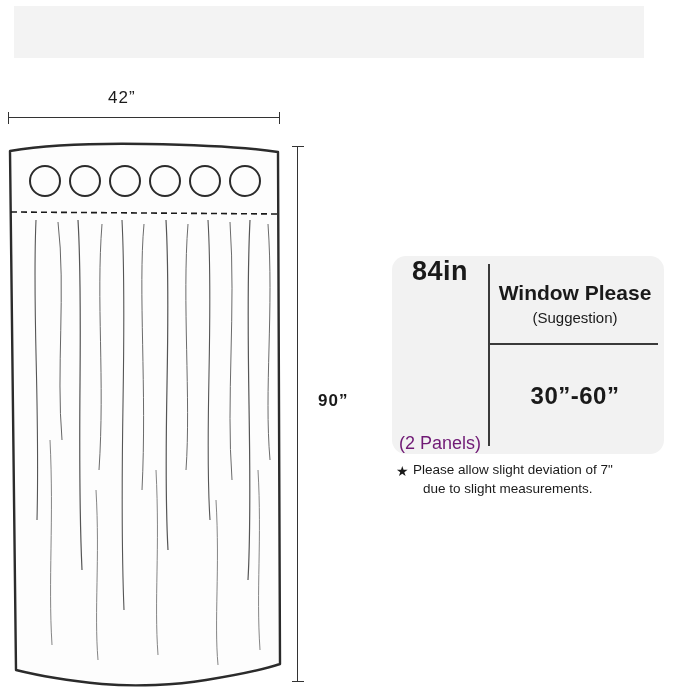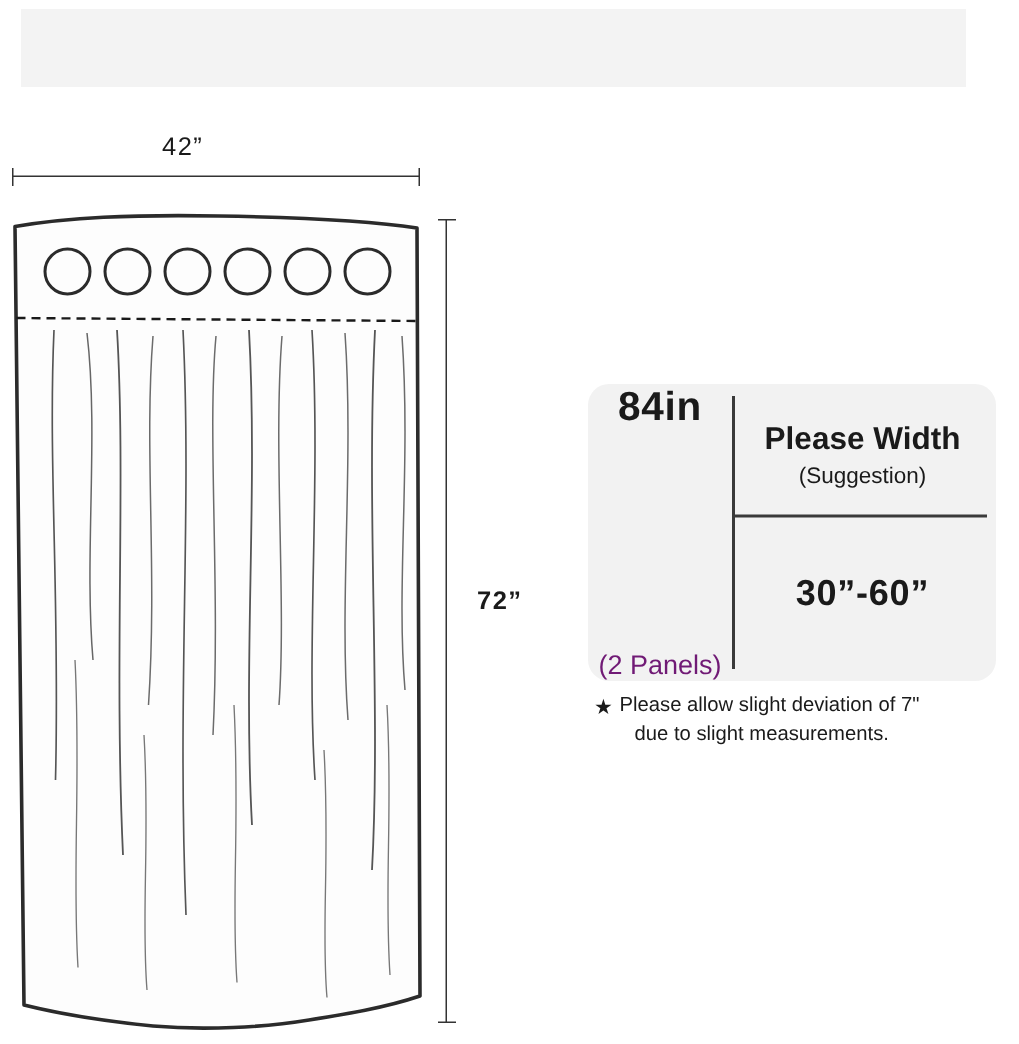--- a/index.html
+++ b/index.html
@@ -211,21 +211,21 @@
     <div class="line"></div>
     <div class="cap-r"></div>
   </div>
   <div id="label-width">42”</div>
 
   <div id="dim-height">
     <div class="cap-t"></div>
     <div class="line"></div>
     <div class="cap-b"></div>
   </div>
-  <div id="label-height">72”</div>
+  <div id="label-height">90”</div>
 
   <svg id="curtain" viewBox="0 0 286 550">
 
     <path d="M4 11 C 40 5, 80 3, 140 4 C 200 5, 240 7, 272 12
              L 274 524 C 250 532, 225 536, 200 540 C 170 545, 130 547, 96 544
              C 66 541, 34 536, 10 530 L 4 11 Z" fill="#fdfdfd" stroke="#2b2b2b" stroke-width="2.4" stroke-linejoin="round"></path>
 
     <line x1="5" y1="72" x2="273" y2="74" stroke="#1a1a1a" stroke-width="1.6" stroke-dasharray="6 4"></line>
 
     <g fill="none" stroke="#2b2b2b" stroke-width="2">
@@ -261,21 +261,21 @@
   <div id="info-card">
     <div class="vline"></div>
     <div class="hline"></div>
 
     <div id="panel-size">
       <div class="big">84in</div>
       <div class="small">(2 Panels)</div>
     </div>
 
     <div id="window-width-head">
-      <div class="h">Please Width</div>
+      <div class="h">Window Please</div>
       <div class="sub">(Suggestion)</div>
     </div>
 
     <div id="window-width-value">30”-60”</div>
   </div>
 
   <div id="note">
     <span class="star">★</span>
     <span class="l1">Please allow slight deviation of 7"</span>
     <span class="l2">due to slight measurements.</span>

